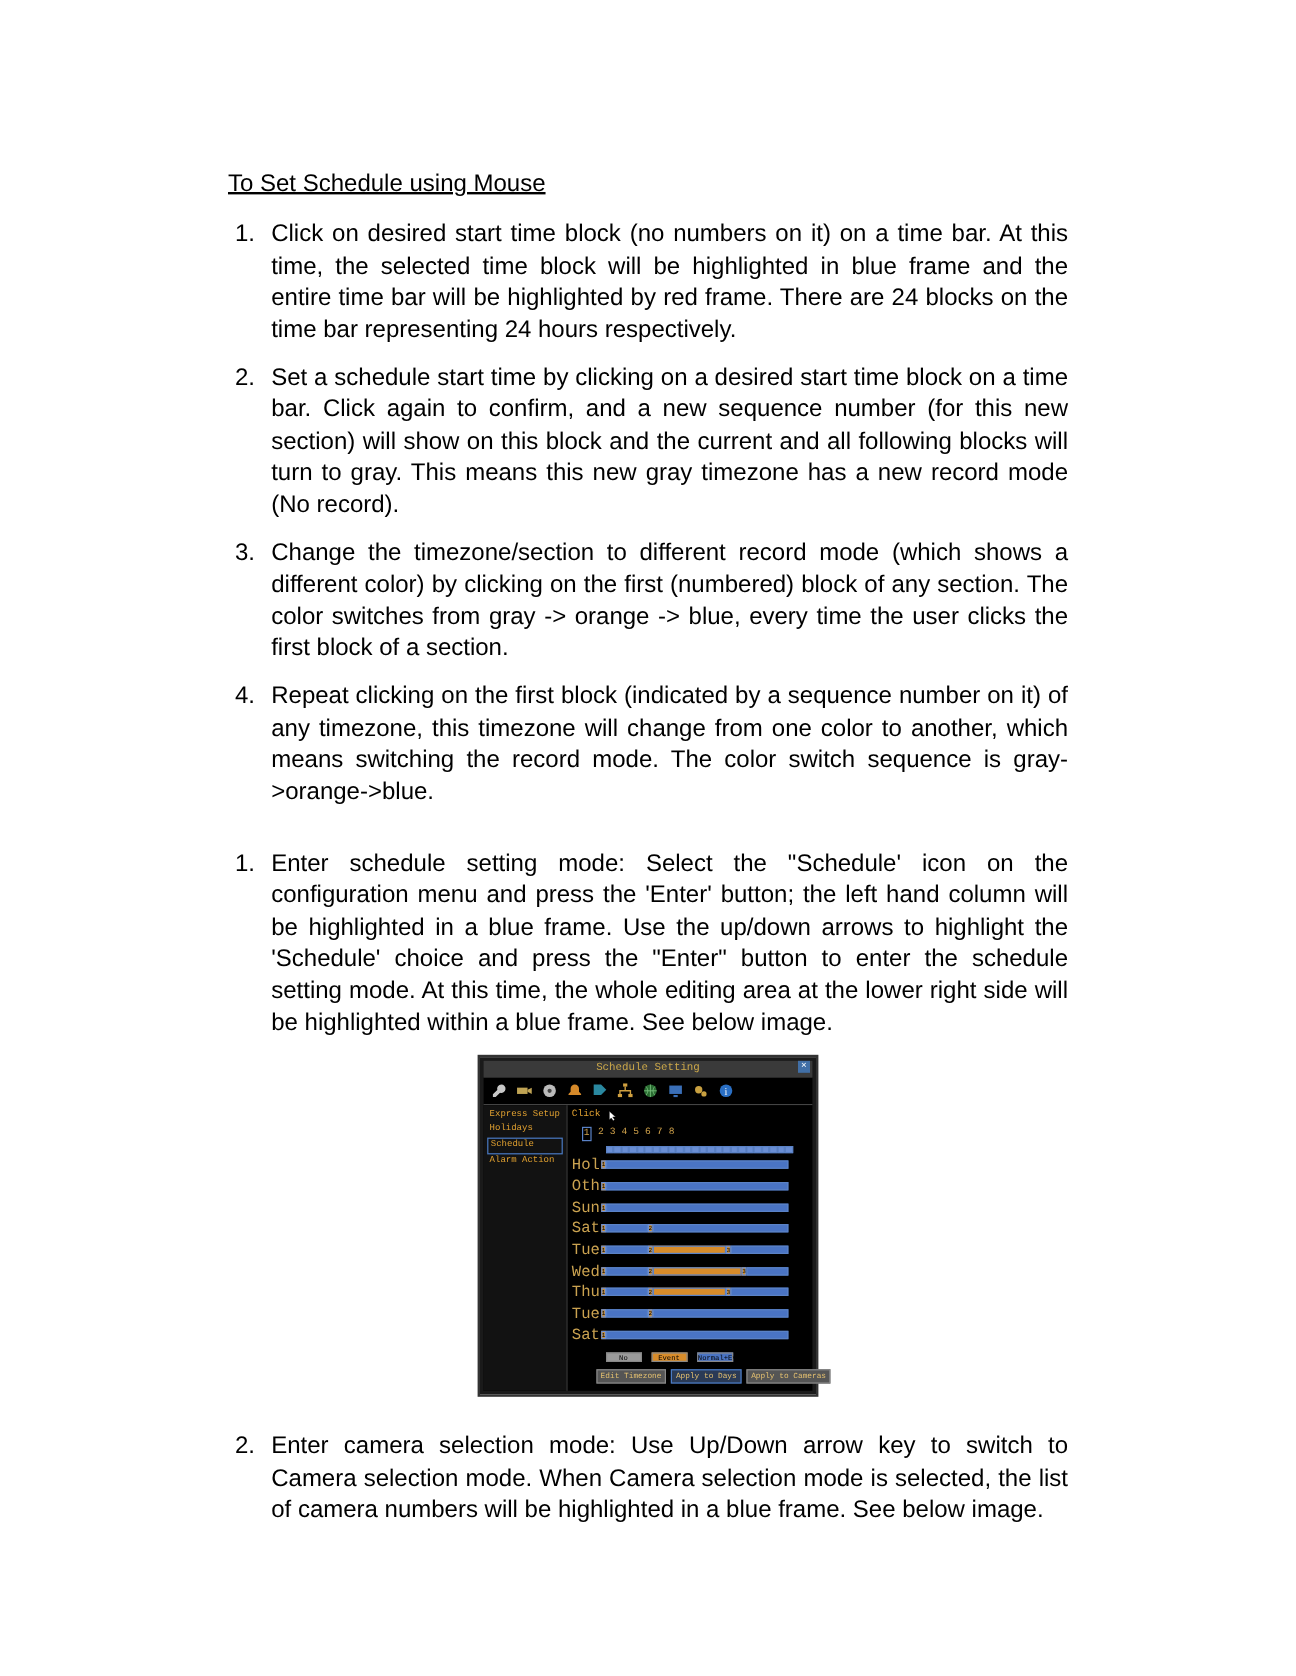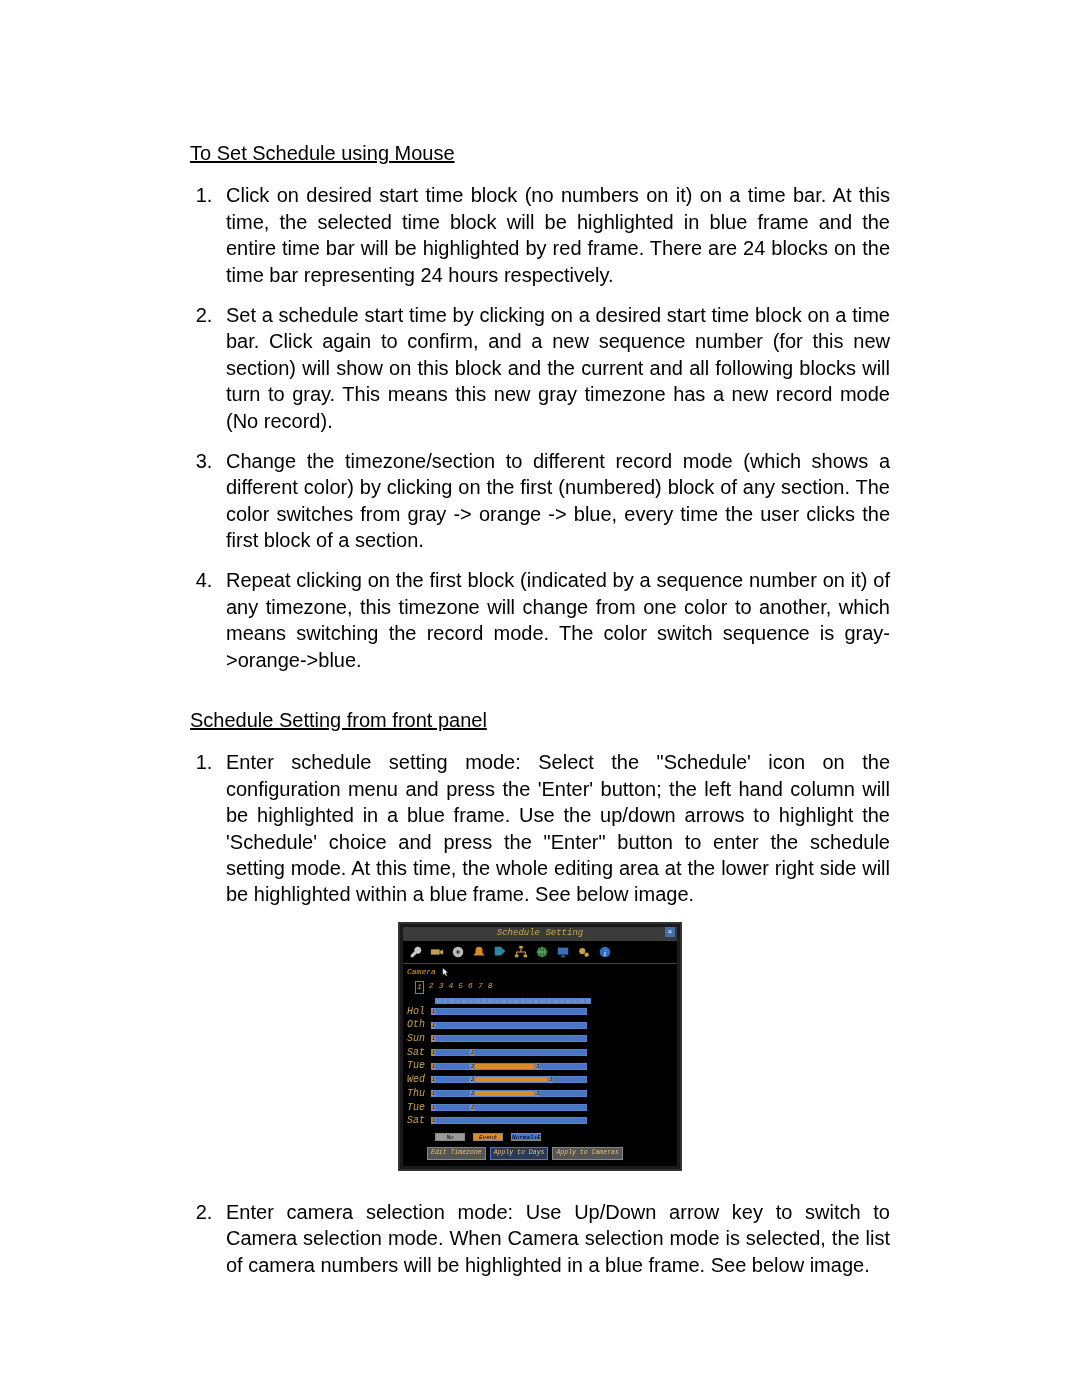--- a/index.html
+++ b/index.html
@@ -147,21 +147,21 @@
     box-sizing: border-box;
     background: #6a8ed4;
   }
   .day-row {
     display: flex;
     align-items: center;
     margin-bottom: 0.5px;
   }
   .day-lbl {
     width: 24px;
-    font-size: 10px;
+    font-size: 13px;
     color: #caa250;
     text-align: left;
   }
   .seg-start {
     width: 4px;
     height: 7px;
     background: #d09030;
     border: 0.5px solid #6a8ed4;
     font-size: 5px;
     color: #000;
@@ -246,26 +246,25 @@
 
   <div class="heading">To Set Schedule using Mouse</div>
 
   <ol class="instructions">
     <li>Click on desired start time block (no numbers on it) on a time bar. At this time, the selected time block will be highlighted in blue frame and the entire time bar will be highlighted by red frame. There are 24 blocks on the time bar representing 24 hours respectively.</li>
     <li>Set a schedule start time by clicking on a desired start time block on a time bar.  Click again to confirm, and a new sequence number (for this new section) will show on this block and the current and all following blocks will turn to gray. This means this new gray timezone has a new record mode (No record).</li>
     <li>Change the timezone/section to different record mode (which shows a different color) by clicking on the first (numbered) block of any section. The color switches from gray -&gt; orange -&gt; blue, every time the user clicks the first block of a section.</li>
     <li>Repeat clicking on the first block (indicated by a sequence number on it) of any timezone, this timezone will change from one color to another, which means switching the record mode. The color switch sequence is gray-&gt;orange-&gt;blue.</li>
   </ol>
 
-  <div class="heading">Schedule Setting from front panel</div>
 
   <ol class="instructions">
     <li>Enter schedule setting mode: Select the "Schedule' icon on the configuration menu and press the 'Enter' button; the left hand column will be highlighted in a blue frame. Use the up/down arrows to highlight the 'Schedule' choice and press the "Enter" button to enter the schedule setting mode. At this time, the whole editing area at the lower right side will be highlighted within a blue frame. See below image.</li>
 
-    <li style="list-style:none; margin-left:-36px;font-style:italic;">
+    <li style="list-style:none; margin-left:-36px;">
       <div class="figure-wrap">
         <div class="figure">
           <div class="figure-outer">
             <div class="fig-title">
               <span>Schedule Setting</span>
               <span class="fig-close">×</span>
             </div>
 
             <div class="iconbar">
               <span class="ic">
@@ -323,24 +322,30 @@
                 </span>
               <span class="ic">
                   <svg viewBox="0 0 16 16">
                     <circle cx="8" cy="8" r="6" fill="#2a6fc4"></circle>
                     <text x="8" y="12" text-anchor="middle" font-size="10" fill="#fff" font-family="serif">i</text>
                   </svg>
                 </span>
             </div>
 
             <div class="fig-body">
+              <div class="sidebar">
+                <div class="side-item">Express Setup</div>
+                <div class="side-item">Holidays</div>
+                <div class="side-item active">Schedule</div>
+                <div class="side-item">Alarm Action</div>
+              </div>
 
               <div class="main">
                 <div class="camera-row">
-                  <span>Camera</span>
+                  <span>Click</span>
                   <span class="camera-cursor">
                     <svg viewBox="0 0 10 12" width="8" height="10">
                         <path d="M1 1l0 9 2-2 2 3 1.5-1-2-3 3 0z" fill="#fff" stroke="#000" stroke-width="0.4"></path>
                       </svg>
                   </span>
                 </div>
                 <div class="cam-numbers" style="margin-bottom:4px; margin-left:8px;">
                   <span>1</span>
                   <span>2</span>
                   <span>3</span>

